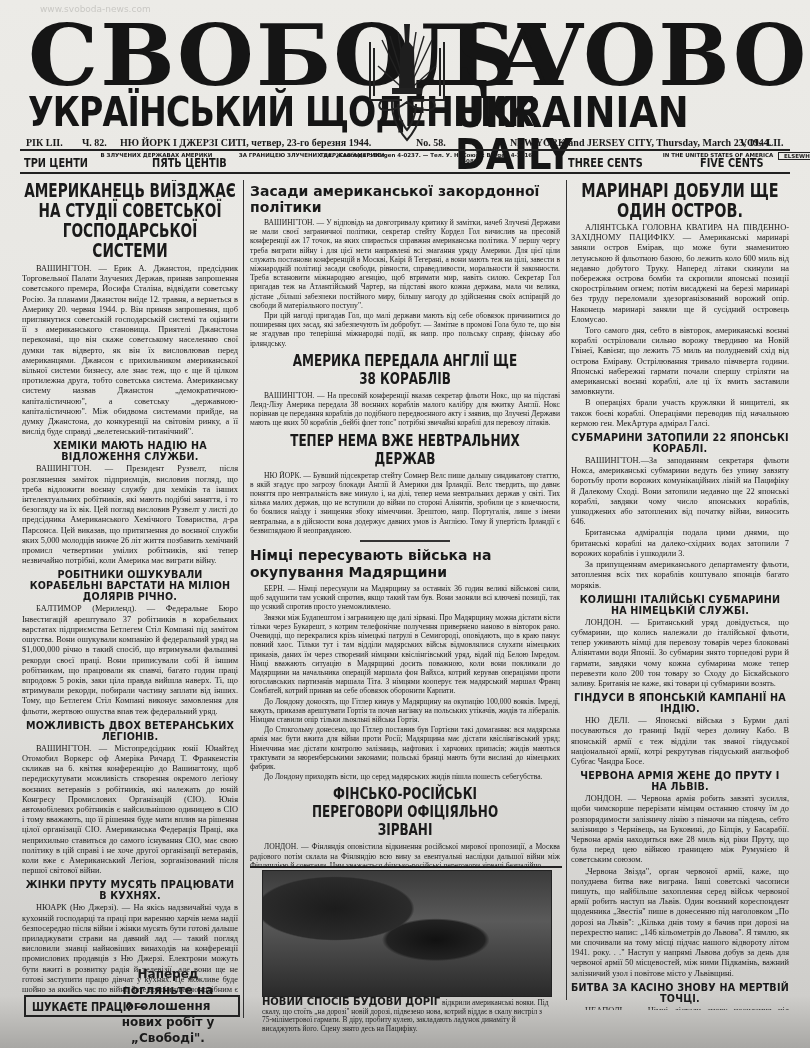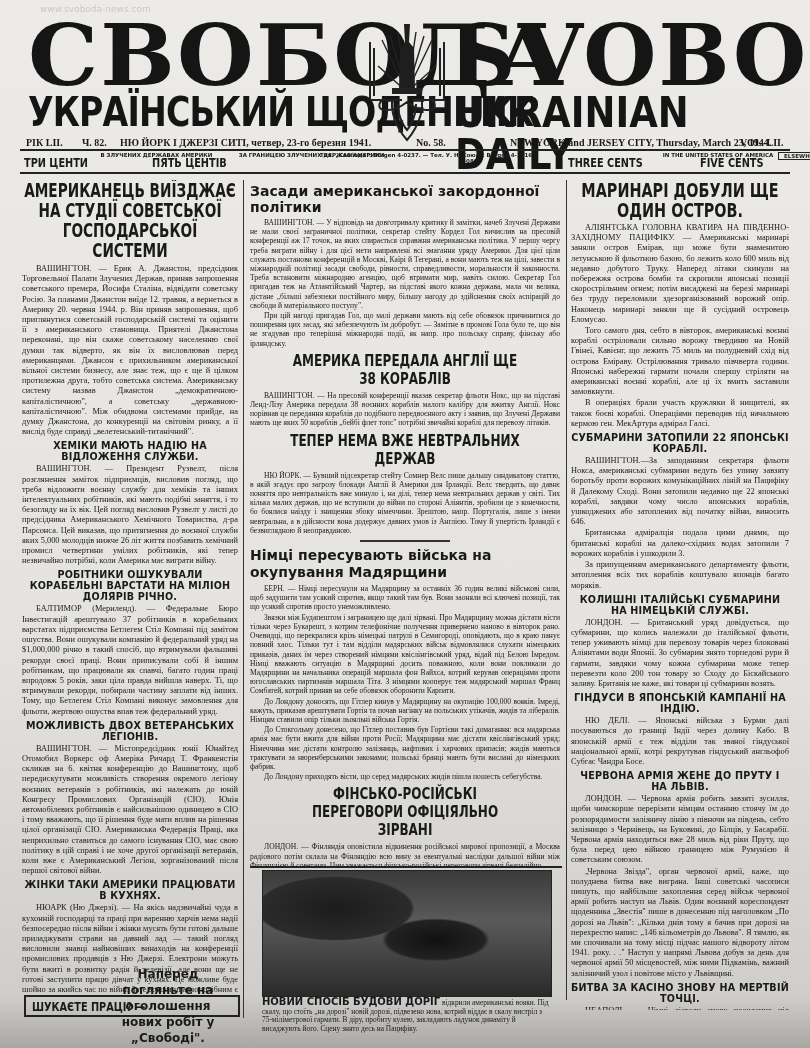--- a/index.html
+++ b/index.html
@@ -79,21 +79,21 @@
           <line x1="45" y1="70" x2="70" y2="18"></line>
         <line x1="45" y1="70" x2="16" y2="44"></line>
           <line x1="45" y1="70" x2="74" y2="44"></line>
       </g>
       <path d="M42 2 L48 2 L47 20 L52 26 L53 68 L37 68 L38 28 L43 20 Z" fill="#1e1e1e"></path>
       <rect x="30" y="66" width="30" height="6" fill="#222"></rect>
     </svg>
 
     <div class="dateline" style="left:26px;">РІК LII.</div>
     <div class="dateline" style="left:82px;">Ч. 82.</div>
-    <div class="dateline" style="left:120px;">НЮ ЙОРК І ДЖЕРЗІ СИТІ, четвер, 23-го березня 1941.</div>
+    <div class="dateline" style="left:120px;">НЮ ЙОРК І ДЖЕРЗІ СИТІ, четвер, 23-го березня 1944.</div>
     <div class="dateline" style="left:416px;">No. 58.</div>
     <div class="dateline" style="left:480px;margin-left:30px;">NEW YORK and JERSEY CITY, Thursday, March 23, 1944.</div>
     <div class="dateline" style="left:740px;">VOL. LII.</div>
 
     <div class="rule" style="top:149px;height:2px;"></div>
 
     <div class="priceline" style="left:24px;">
       <span class="price-big">ТРИ ЦЕНТИ</span>
       <span class="price-small" style="width:62px;margin-left:-14px;">В ЗЛУЧЕНИХ ДЕРЖАВАХ АМЕРИКИ</span>
     </div>
@@ -122,21 +122,21 @@
 
   <div class="col" style="left:22px;width:216px;height:812px;">
     <div class="h-big" style="font-size:19px;line-height:20px;transform:scaleX(0.72);margin:0 -40px 4px;">АМЕРИКАНЕЦЬ ВИЇЗДЖАЄ НА СТУДІЇ СОВЕТСЬКОЇ ГОСПОДАРСЬКОЇ СИСТЕМИ</div>
     <p>ВАШИНГТОН. — Ерик А. Джанстон, предсідник Торговельної Палати Злучених Держав, приняв запрошення советського премєра, Йосифа Сталіна, відвідати советську Росію. За планами Джанстон виїде 12. травня, а вернеться в Америку 20. червня 1944. р. Він приняв запрошення, щоб приглянутися советській господарській системі та оцінити її з американського становища. Приятелі Джанстона переконані, що він скаже советському населенню свої думки так відверто, як він їх висловлював перед американцями. Джансон є прихильником американської вільної системи бизнесу, але знає теж, що є ще й цілком протилежна друга, тобто советська система. Американську систему назвав Джанстон „демократичною-капіталістичною", а советську „державною-капіталістичною". Між обидвома системами прийде, на думку Джанстона, до конкуренції на світовім ринку, а її вислід буде справді „велетенський-титанічний".</p>
     <h3>ХЕМІКИ МАЮТЬ НАДІЮ НА ВІДЛОЖЕННЯ СЛУЖБИ.</h3>
     <p>ВАШИНГТОН. — Президент Рузвелт, після розглянення заміток підприємців, висловив погляд, що треба відложити воєнну службу для хеміків та інших інтелектуальних робітників, які мають подібні заняття, і то безогляду на їх вік. Цей погляд висловив Рузвелт у листі до предсідника Американського Хемічного Товариства, д-ра Парсонса. Цей виказав, що притягнення до воєнної служби яких 5,000 молодців нижче 26 літ життя позбавить хемічний промисл четвертини умілих робітників, які тепер незвичайно потрібні, коли Америка має виграти війну.</p>
     <h3>РОБІТНИКИ ОШУКУВАЛИ КОРАБЕЛЬНІ ВАРСТАТИ НА МІЛІОН ДОЛЯРІВ РІЧНО.</h3>
     <p>БАЛТИМОР (Мериленд). — Федеральне Бюро Інвестигацій арештувало 37 робітників в корабельних варстатах підприємства Бетлегем Стіл Компані під замітом ошуства. Вони ошукували компанію й федеральний уряд на $1,000,000 річно в такий спосіб, що втримували фальшиві рекорди своєї праці. Вони приписували собі й іншим робітникам, що працювали як спавчі, багато годин праці впродовж 5 років, заки ціла правда вийшла наверх. Ті, що втримували рекорди, побирали частину заплати від інших. Тому, що Бетлегем Стіл Компані виконує замовлення для фльоти, жертвою ошуства впав теж федеральний уряд.</p>
     <h3>МОЖЛИВІСТЬ ДВОХ ВЕТЕРАНСЬКИХ ЛЕГІОНІВ.</h3>
     <p>ВАШИНГТОН. — Містопредсідник юнії Юнайтед Отомобил Воркерс оф Амеріка Ричард Т. Франкенстін скликав на 6. квітня конференцію до Вашингтону, щоб передискутувати можливість створення окремого легіону воєнних ветеранів з робітників, які належать до юній Конгресу Промислових Організацій (СІО). Юнія автомобілевих робітників є найсильнішою одиницею в СІО і тому вважають, що її рішення буде мати вплив на рішення цілої організації СІО. Американська Федерація Праці, яка неприхильно ставиться до самого існування СІО, має свою політику в цій справі і не хоче другої організації ветеранів, коли вже є Американський Легіон, зорганізований після першої світової війни.</p>
-    <h3>ЖІНКИ ТАКИ АМЕРИКИ ПРАЦЮВАТИ В КУХНЯХ.</h3>
+    <h3>ЖІНКИ ПРУТУ МУСЯТЬ ПРАЦЮВАТИ В КУХНЯХ.</h3>
     <p>НЮАРК (Ню Джерзі). — На якісь надзвичайні чуда в кухонній господарці та праці при варенню харчів нема надії безпосередно після війни і жінки мусять бути готові дальше приладжувати страви на давний лад — такий погляд висловили знавці найновіших винаходів на конференції промислових продавців з Ню Джерзі. Електрони можуть бути вжиті в розвитку радія й телевізії, але вони ще не готові заступити працю дівчат у кухнях. Це можливе буде щойно за якийсь час по війні. Зате зовсім правдоподібним є виріб деяких частин убрання, зроблених з паперу на такий лад, як робиться полотно. Сила, яку ми дістаємо з повітря, а яку тепер вживається в радіо висильнях, ще не є дуже велика, на погляд знавців.</p>
 
   </div>
 
   <div class="adbox">
     <span class="big">ШУКАЄТЕ ПРАЦІ? —</span>
     <span class="small">Наперед погляньте на оголошення нових робіт у „Свободі".</span>
   </div>
 
   <div class="col" style="left:250px;width:310px;height:688px;font-size:7.6px;line-height:9.2px;">

